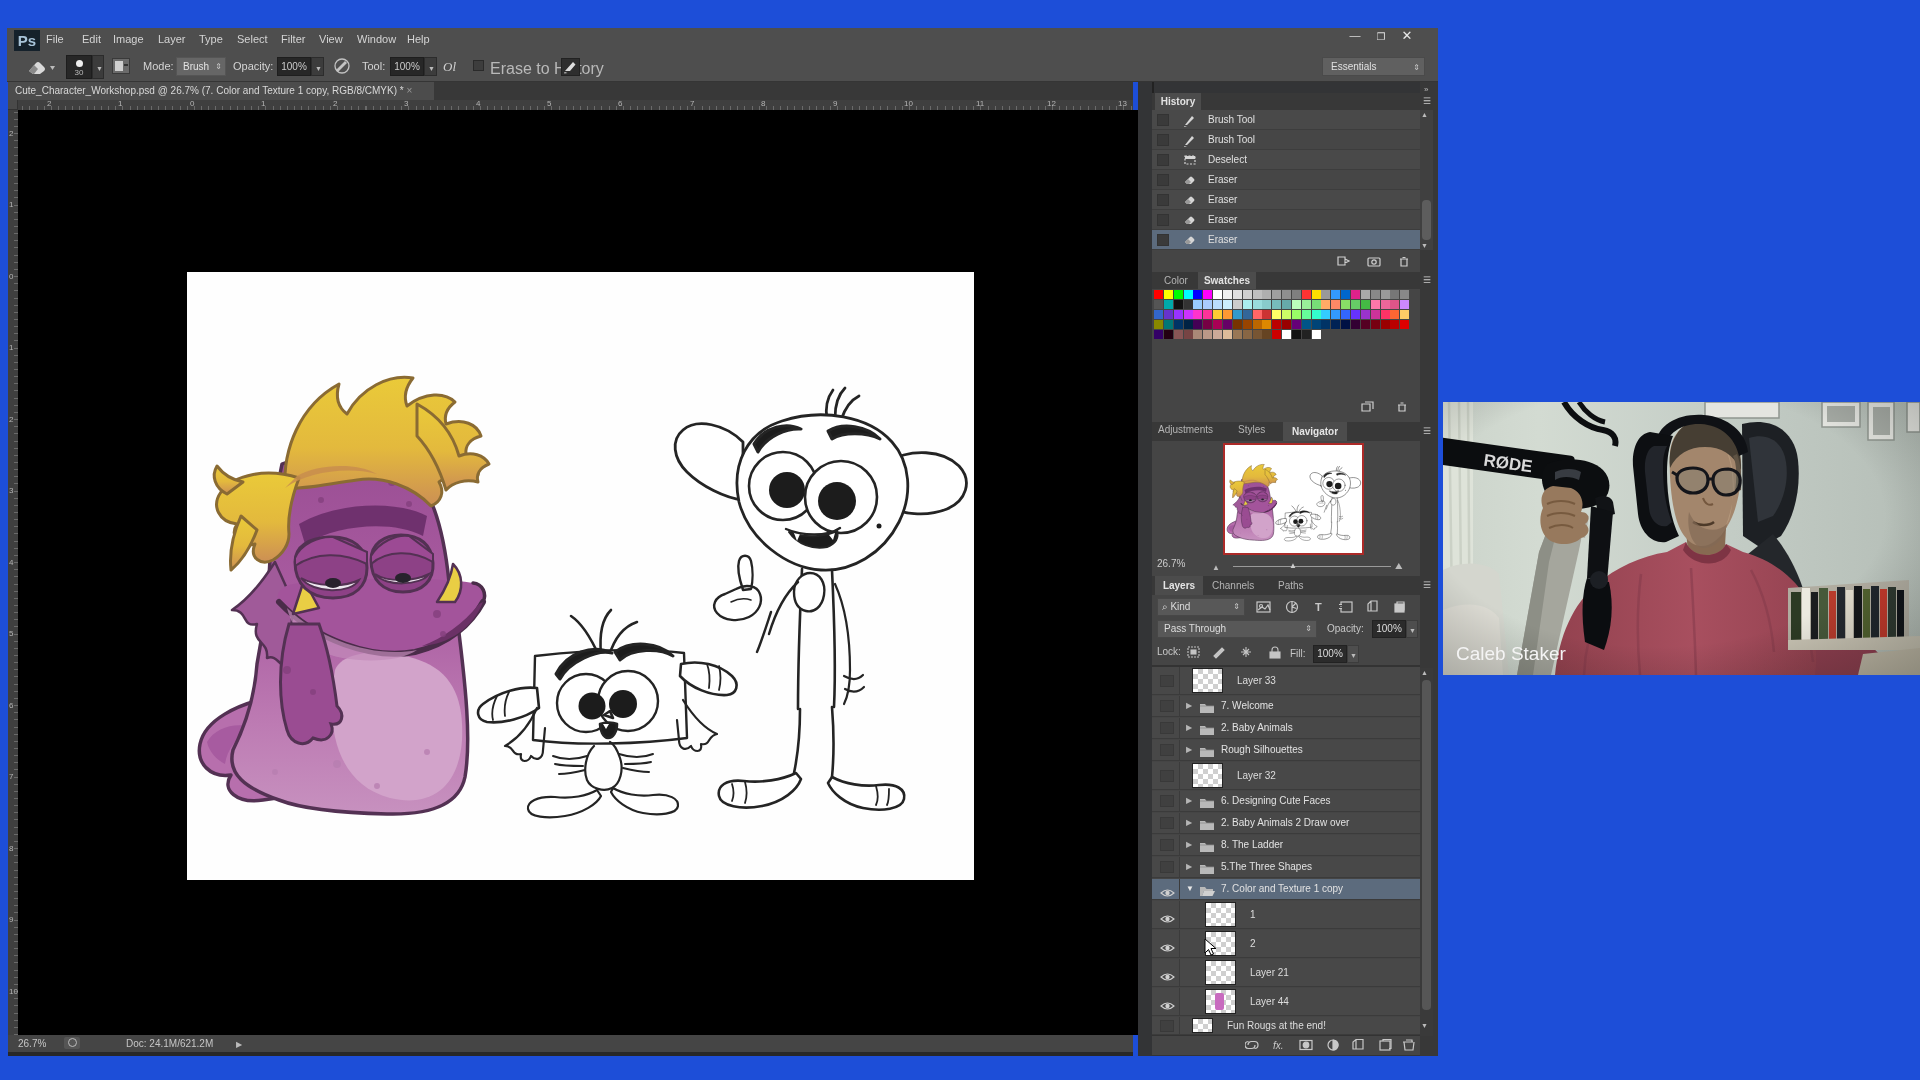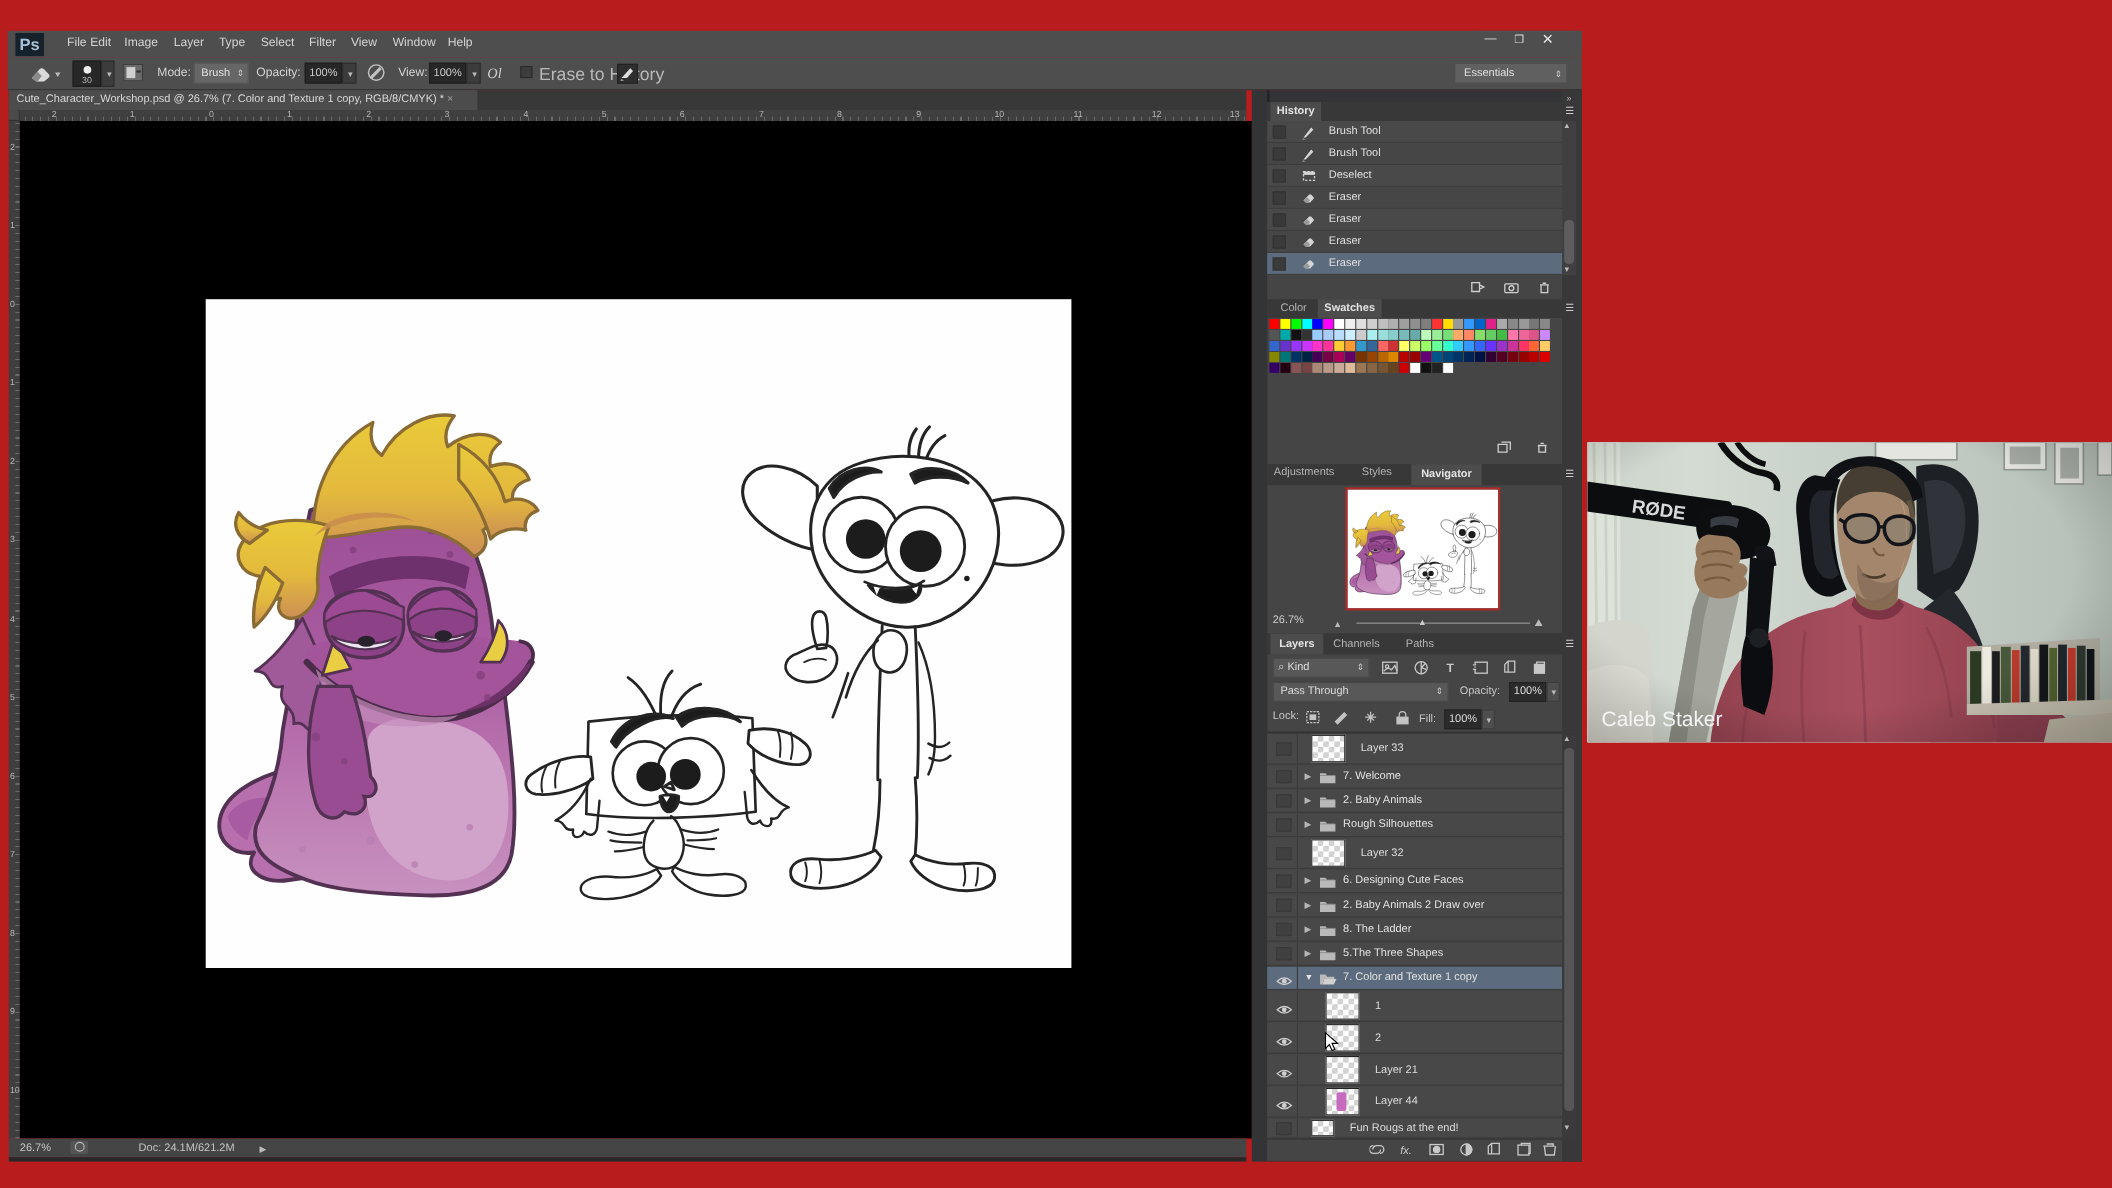--- a/index.html
+++ b/index.html
@@ -1,25 +1,25 @@
 <!DOCTYPE html>
 <html><head><meta charset="utf-8">
 <style>
 *{margin:0;padding:0;box-sizing:border-box}
 html,body{width:1920px;height:1080px;background:#000;overflow:hidden;font-family:"Liberation Sans",sans-serif}
 .abs{position:absolute}
-#stage{position:relative;width:1920px;height:1080px;background:#b91c1c}
+#stage{position:relative;width:1920px;height:1080px;background:#1d4ed8}
 .txt{color:#d4d4d4;font-size:11px;white-space:nowrap}
 </style></head>
 <body>
 <div id="stage">
 
 <div class="abs" style="left:7px;top:28px;width:1431px;height:24px;background:#4e4e4e"></div>
 <div class="abs" style="left:14px;top:30px;width:26px;height:21px;background:#15212b;color:#a8c3d8;font-size:15px;font-weight:bold;text-align:center;line-height:21px">Ps</div>
-<div class="abs txt" style="left:61px;top:33px">File</div>
+<div class="abs txt" style="left:46px;top:33px">File</div>
 <div class="abs txt" style="left:82px;top:33px">Edit</div>
 <div class="abs txt" style="left:113px;top:33px">Image</div>
 <div class="abs txt" style="left:158px;top:33px">Layer</div>
 <div class="abs txt" style="left:199px;top:33px">Type</div>
 <div class="abs txt" style="left:237px;top:33px">Select</div>
 <div class="abs txt" style="left:281px;top:33px">Filter</div>
 <div class="abs txt" style="left:319px;top:33px">View</div>
 <div class="abs txt" style="left:357px;top:33px">Window</div>
 <div class="abs txt" style="left:407px;top:33px">Help</div>
 <div class="abs" style="left:1340px;top:28px;width:98px;height:17px;background:#4e4e4e"></div>
@@ -47,21 +47,21 @@
 <div class="abs" style="left:176px;top:57px;width:50px;height:19px;background:#666;border:1px solid #555;color:#e2e2e2;font-size:10px;line-height:18px;padding-left:6px">Brush <span style="position:absolute;right:3px;color:#ccc;font-size:8px">⇕</span></div>
 <div class="abs txt" style="left:233px;top:60px">Opacity:</div>
 <div class="abs" style="left:277px;top:57px;width:34px;height:19px;background:#272727;border:1px solid #1e1e1e;color:#ccc;font-size:10px;line-height:18px;text-align:center">100%</div>
 <div class="abs" style="left:311px;top:57px;width:13px;height:19px;background:#3c3c3c;border:1px solid #2c2c2c">
       <div style="position:absolute;left:3px;top:7px;color:#bbb;font-size:7px">▼</div>
     </div>
 <svg class="abs" style="left:332px;top:57px" width="20" height="19" viewBox="0 0 20 19">
       <circle cx="10" cy="9" r="7" fill="none" stroke="#c2c2c2" stroke-width="1.3"></circle>
       <path d="M4 13 L13 4 l2 2 -9 9 z" fill="#c2c2c2"></path>
     </svg>
-<div class="abs txt" style="left:362px;top:60px">View:</div>
+<div class="abs txt" style="left:362px;top:60px">Tool:</div>
 <div class="abs" style="left:390px;top:57px;width:34px;height:19px;background:#272727;border:1px solid #1e1e1e;color:#ccc;font-size:10px;line-height:18px;text-align:center">100%</div>
 <div class="abs" style="left:424px;top:57px;width:13px;height:19px;background:#3c3c3c;border:1px solid #2c2c2c">
       <div style="position:absolute;left:3px;top:7px;color:#bbb;font-size:7px">▼</div>
     </div>
 <svg class="abs" style="left:442px;top:57px" width="22" height="19" viewBox="0 0 22 19">
       <text x="1" y="14" font-family="Liberation Serif" font-style="italic" font-size="13" fill="#cfcfcf">Ol</text>
     </svg>
 <div class="abs" style="left:473px;top:60px;width:11px;height:11px;background:#3d3d3d;border:1px solid #2a2a2a"></div>
 <div class="abs" style="left:490px;top:60px;color:#b9b9b9;font-size:16px">Erase to History</div>
 <div class="abs" style="left:561px;top:58px;width:19px;height:18px;background:#2e2e2e;border:1px solid #222"><svg width="17" height="16" viewBox="0 0 17 16">

